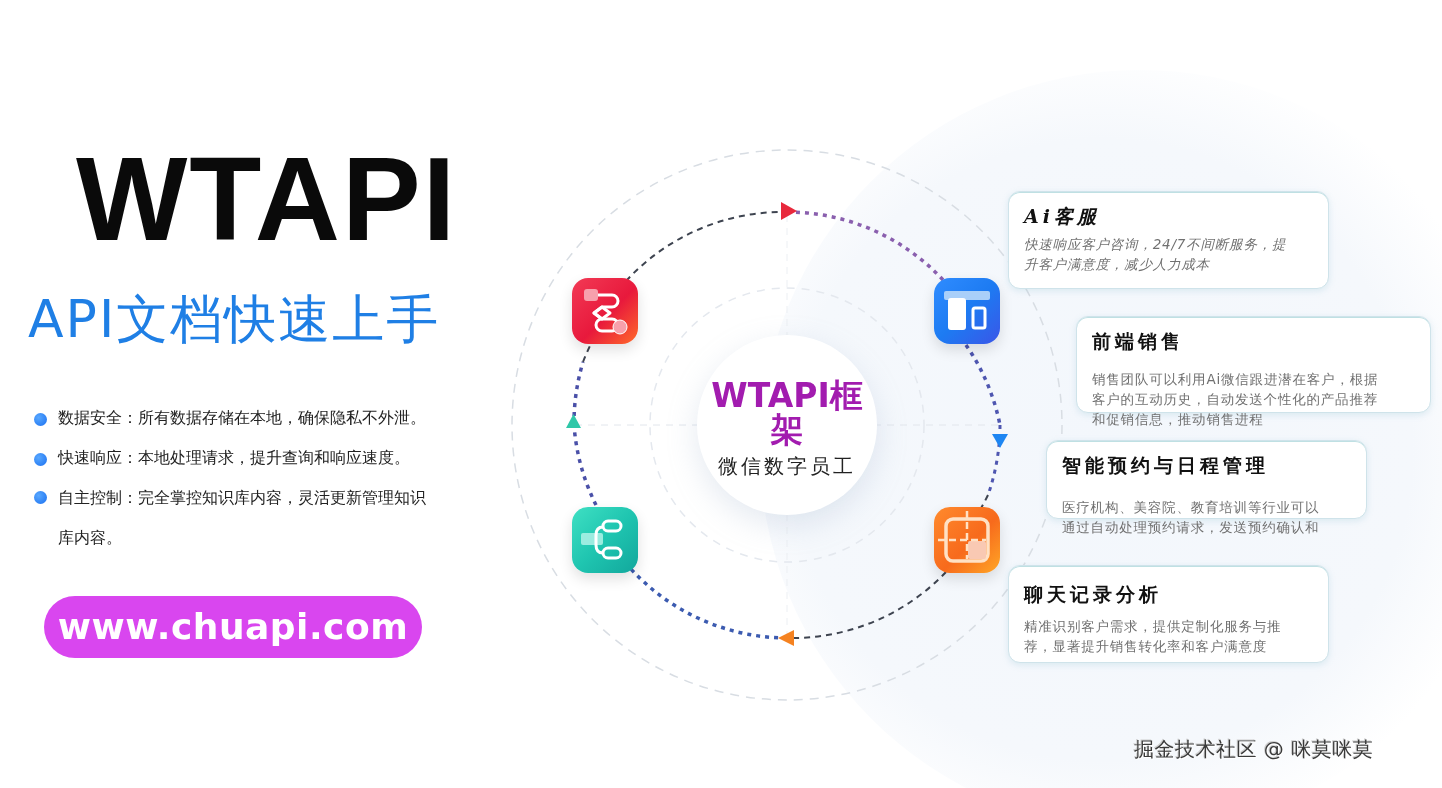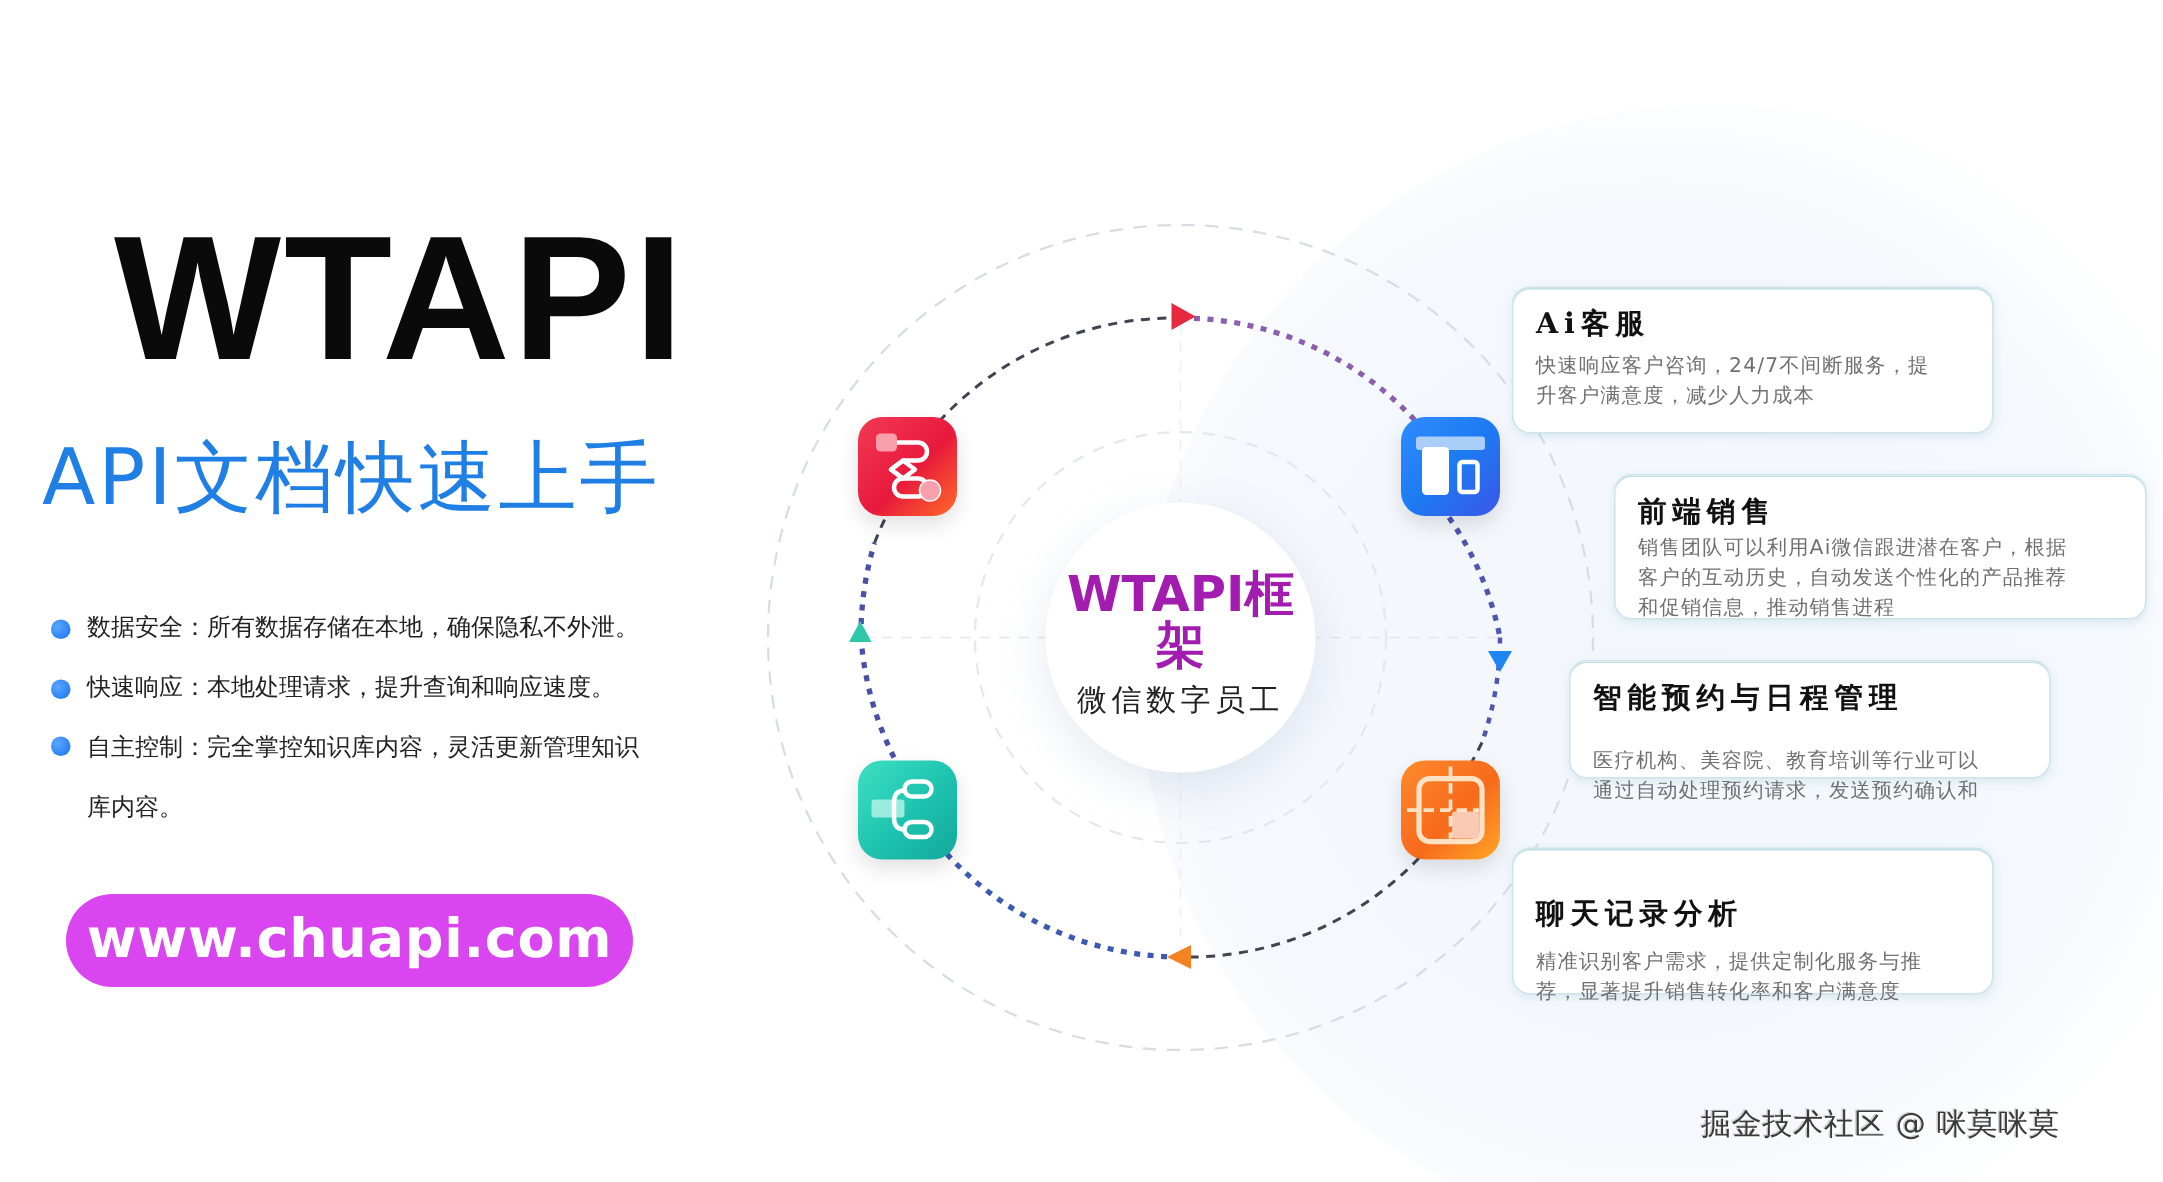--- a/index.html
+++ b/index.html
@@ -66,27 +66,27 @@
     position: absolute; background: #fff; border-radius: 12px;
     border: 1px solid #cfe3ea;
     box-shadow: 0 2px 6px rgba(140,190,210,0.25), inset 0 1px 0 #bfe0e3;
     padding: 12px 16px 0 15px; box-sizing: border-box;
   }
   .card-title {
     font-family: "DejaVu Serif", "Liberation Serif", serif; font-weight: 700;
     font-size: 19px; color: #111; letter-spacing: 4px; line-height: 24px;
   }
   .card-text { font-size: 13.5px; color: #707070; line-height: 20px; margin-top: 6px; letter-spacing: 0.8px; }
-  .card1 { left: 1008px; top: 191px; width: 321px; height: 98px; }
+  .card1 { left: 1008px; top: 191px; width: 321px; height: 98px; font-style: italic; }
   .card2 { left: 1076px; top: 316px; width: 355px; height: 97px; }
-  .card2 .card-text { margin-top: 2px; line-height: 20px; }
+  .card2 .card-text { margin-top: 16px; line-height: 20px; }
   .card3 { left: 1046px; top: 440px; width: 321px; height: 79px; }
   .card3 .card-text { margin-top: 20px; }
   .card4 { left: 1008px; top: 565px; width: 321px; height: 98px; }
-  .card4 .card-title { margin-top: 19px; }
+  .card4 .card-title { margin-top: 4px; }
   .card4 .card-text { margin-top: 10px; }
 
   .watermark {
     position: absolute; left: 1134px; top: 736px; font-size: 20px; color: #3a3a3a;
     text-shadow: 1px 1px 0 #fff, -1px -1px 0 #cfcfcf;
     letter-spacing: 0.5px;
   }
 </style>
 </head>
 <body>

